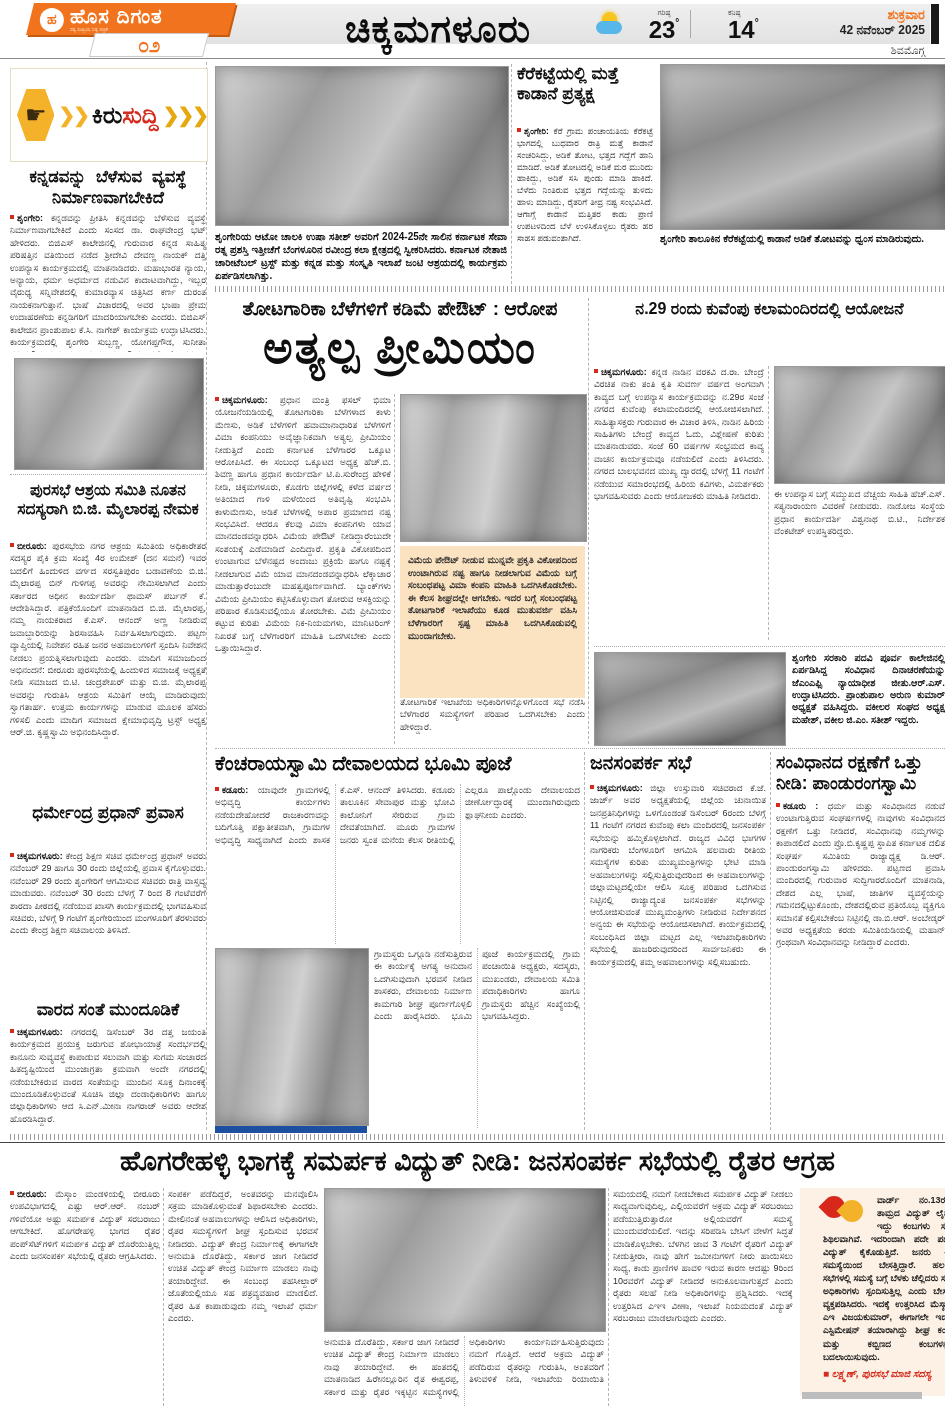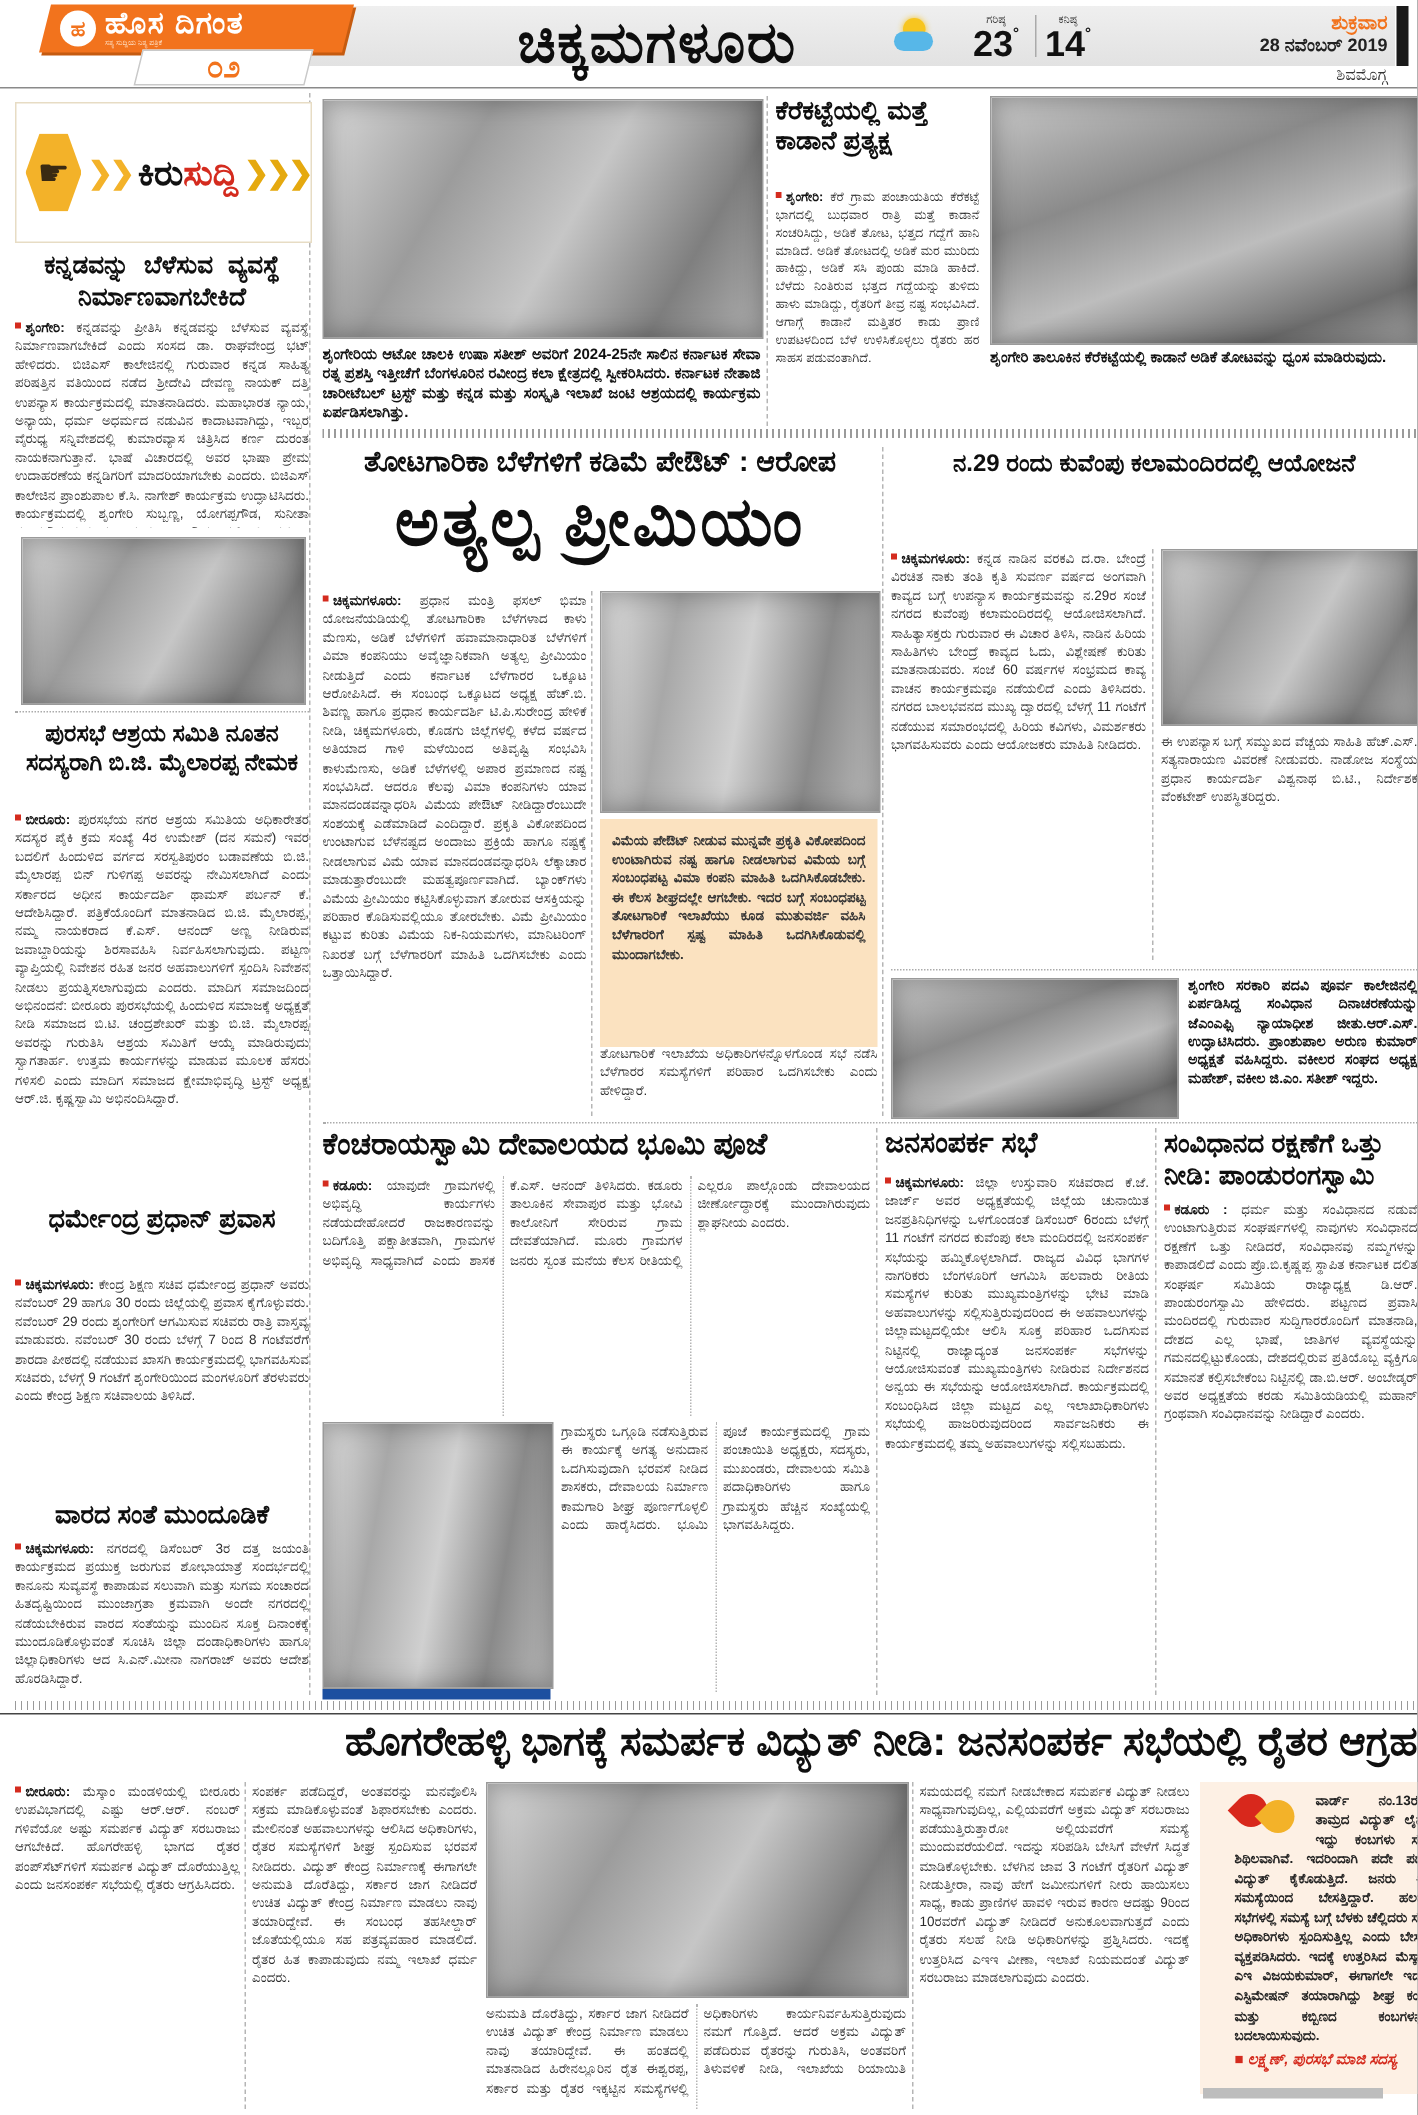--- a/index.html
+++ b/index.html
@@ -90,28 +90,28 @@
 
   <div class="abs" style="left:602px;top:12px;">
     <div class="sun"></div>
       <div class="cloud"></div>
   </div>
   <div class="abs" style="left:640px;top:8px;width:48px;text-align:center;">
     <div class="wlabel">ಗರಿಷ್ಠ</div>
     <div class="wnum"><span>23</span><span class="wdeg">°</span></div>
   </div>
   <div class="abs" style="left:690px;top:10px;width:0;height:28px;border-left:1px solid #aaa;"></div>
-  <div class="abs" style="left:688px;top:8px;width:48px;text-align:center;">
+  <div class="abs" style="left:728px;top:8px;width:48px;text-align:left;">
     <div class="wlabel">ಕನಿಷ್ಠ</div>
     <div class="wnum"><span>14</span><span class="wdeg">°</span></div>
   </div>
 
   <div class="abs" style="left:800px;top:7px;width:125px;">
     <div class="day">ಶುಕ್ರವಾರ</div>
-    <div class="date">28 ನವೆಂಬರ್ 2019</div>
+    <div class="date">42 ನವೆಂಬರ್ 2025</div>
   </div>
   <div class="abs edition" style="left:800px;top:44px;width:125px;">ಶಿವಮೊಗ್ಗ</div>
   <div class="abs" style="left:0;top:58px;width:945px;height:0;border-top:1px solid #8a8a8a;"></div>
 
   <div class="abs vdash" style="left:206px;top:62px;height:1068px;"></div>
 
   <div class="abs badge" style="left:10px;top:68px;width:196px;height:92px;">
     <div class="hex" style="margin-left:6px;">
         <span>☛</span>
       </div>
@@ -202,21 +202,21 @@
 
   <div class="abs vdash" style="left:770px;top:752px;height:378px;"></div>
   <div class="abs head" style="left:776px;top:752px;width:169px;font-size:17.5px;line-height:1.2;">ಸಂವಿಧಾನದ ರಕ್ಷಣೆಗೆ ಒತ್ತು ನೀಡಿ: ಪಾಂಡುರಂಗಸ್ವಾಮಿ</div>
   <div class="abs body" style="left:776px;top:800px;width:169px;height:330px;">
     <span class="city">ಕಡೂರು :</span> <span>ಧರ್ಮ ಮತ್ತು ಸಂವಿಧಾನದ ನಡುವೆ ಉಂಟಾಗುತ್ತಿರುವ ಸಂಘರ್ಷಗಳಲ್ಲಿ ನಾವುಗಳು ಸಂವಿಧಾನದ ರಕ್ಷಣೆಗೆ ಒತ್ತು ನೀಡಿದರೆ, ಸಂವಿಧಾನವು ನಮ್ಮಗಳನ್ನು ಕಾಪಾಡಲಿದೆ ಎಂದು ಪ್ರೊ.ಬಿ.ಕೃಷ್ಣಪ್ಪ ಸ್ಥಾಪಿತ ಕರ್ನಾಟಕ ದಲಿತ ಸಂಘರ್ಷ ಸಮಿತಿಯ ರಾಜ್ಯಾಧ್ಯಕ್ಷ ಡಿ.ಆರ್. ಪಾಂಡುರಂಗಸ್ವಾಮಿ ಹೇಳಿದರು. ಪಟ್ಟಣದ ಪ್ರವಾಸಿ ಮಂದಿರದಲ್ಲಿ ಗುರುವಾರ ಸುದ್ದಿಗಾರರೊಂದಿಗೆ ಮಾತನಾಡಿ, ದೇಶದ ಎಲ್ಲ ಭಾಷೆ, ಜಾತಿಗಳ ವ್ಯವಸ್ಥೆಯನ್ನು ಗಮನದಲ್ಲಿಟ್ಟುಕೊಂಡು, ದೇಶದಲ್ಲಿರುವ ಪ್ರತಿಯೊಬ್ಬ ವ್ಯಕ್ತಿಗೂ ಸಮಾನತೆ ಕಲ್ಪಿಸಬೇಕೆಂಬ ನಿಟ್ಟಿನಲ್ಲಿ ಡಾ.ಬಿ.ಆರ್. ಅಂಬೇಡ್ಕರ್ ಅವರ ಅಧ್ಯಕ್ಷತೆಯ ಕರಡು ಸಮಿತಿಯಡಿಯಲ್ಲಿ ಮಹಾನ್ ಗ್ರಂಥವಾಗಿ ಸಂವಿಧಾನವನ್ನು ನೀಡಿದ್ದಾರೆ ಎಂದರು.</span>
   </div>
 
   <div class="abs hatch" style="left:10px;top:1134px;width:935px;height:6px;"></div>
 
   <div class="abs topline" style="left:0;top:1142px;width:945px;height:0;"></div>
-  <div class="abs head center" style="left:10px;top:1146px;width:935px;font-size:27px;text-align:right;">ಹೊಗರೇಹಳ್ಳಿ ಭಾಗಕ್ಕೆ ಸಮರ್ಪಕ ವಿದ್ಯುತ್ ನೀಡಿ: ಜನಸಂಪರ್ಕ ಸಭೆಯಲ್ಲಿ ರೈತರ ಆಗ್ರಹ</div>
+  <div class="abs head center" style="left:10px;top:1146px;width:935px;font-size:27px;">ಹೊಗರೇಹಳ್ಳಿ ಭಾಗಕ್ಕೆ ಸಮರ್ಪಕ ವಿದ್ಯುತ್ ನೀಡಿ: ಜನಸಂಪರ್ಕ ಸಭೆಯಲ್ಲಿ ರೈತರ ಆಗ್ರಹ</div>
 
   <div class="abs body" style="left:10px;top:1188px;width:150px;height:218px;">
     <span class="city">ಬೀರೂರು:</span> <span>ಮೆಸ್ಕಾಂ ಮಂಡಳಿಯಲ್ಲಿ ಬೀರೂರು ಉಪವಿಭಾಗದಲ್ಲಿ ಎಷ್ಟು ಆರ್.ಆರ್. ನಂಬರ್ ಗಳಿವೆಯೋ ಅಷ್ಟು ಸಮರ್ಪಕ ವಿದ್ಯುತ್ ಸರಬರಾಜು ಆಗಬೇಕಿದೆ. ಹೊಗರೇಹಳ್ಳಿ ಭಾಗದ ರೈತರ ಪಂಪ್‌ಸೆಟ್‌ಗಳಿಗೆ ಸಮರ್ಪಕ ವಿದ್ಯುತ್ ದೊರೆಯುತ್ತಿಲ್ಲ ಎಂದು ಜನಸಂಪರ್ಕ ಸಭೆಯಲ್ಲಿ ರೈತರು ಆಗ್ರಹಿಸಿದರು.</span>
   </div>
   <div class="abs vdash" style="left:163px;top:1188px;height:218px;"></div>
   <div class="abs body" style="left:168px;top:1188px;width:150px;height:218px;">ಸಂಪರ್ಕ ಪಡೆದಿದ್ದರೆ, ಅಂತವರನ್ನು ಮನವೊಲಿಸಿ ಸಕ್ರಮ ಮಾಡಿಕೊಳ್ಳುವಂತೆ ಶಿಫಾರಸಬೇಕು ಎಂದರು. ಮೇಲಿನಂತೆ ಅಹವಾಲುಗಳನ್ನು ಆಲಿಸಿದ ಅಧಿಕಾರಿಗಳು, ರೈತರ ಸಮಸ್ಯೆಗಳಿಗೆ ಶೀಘ್ರ ಸ್ಪಂದಿಸುವ ಭರವಸೆ ನೀಡಿದರು. ವಿದ್ಯುತ್ ಕೇಂದ್ರ ನಿರ್ಮಾಣಕ್ಕೆ ಈಗಾಗಲೇ ಅನುಮತಿ ದೊರೆತಿದ್ದು, ಸರ್ಕಾರ ಜಾಗ ನೀಡಿದರೆ ಉಚಿತ ವಿದ್ಯುತ್ ಕೇಂದ್ರ ನಿರ್ಮಾಣ ಮಾಡಲು ನಾವು ತಯಾರಿದ್ದೇವೆ. ಈ ಸಂಬಂಧ ತಹಸೀಲ್ದಾರ್ ಜೊತೆಯಲ್ಲಿಯೂ ಸಹ ಪತ್ರವ್ಯವಹಾರ ಮಾಡಲಿದೆ. ರೈತರ ಹಿತ ಕಾಪಾಡುವುದು ನಮ್ಮ ಇಲಾಖೆ ಧರ್ಮ ಎಂದರು.</div>
 
   <div class="abs photo" style="left:324px;top:1188px;width:280px;height:142px;"></div>
   <div class="abs body cols2" style="left:324px;top:1336px;width:280px;height:70px;">ಅನುಮತಿ ದೊರೆತಿದ್ದು, ಸರ್ಕಾರ ಜಾಗ ನೀಡಿದರೆ ಉಚಿತ ವಿದ್ಯುತ್ ಕೇಂದ್ರ ನಿರ್ಮಾಣ ಮಾಡಲು ನಾವು ತಯಾರಿದ್ದೇವೆ. ಈ ಹಂತದಲ್ಲಿ ಮಾತನಾಡಿದ ಹಿರೇನಲ್ಲೂರಿನ ರೈತ ಈಶ್ವರಪ್ಪ, ಸರ್ಕಾರ ಮತ್ತು ರೈತರ ಇಕ್ಕಟ್ಟಿನ ಸಮಸ್ಯೆಗಳಲ್ಲಿ ಅಧಿಕಾರಿಗಳು ಕಾರ್ಯನಿರ್ವಹಿಸುತ್ತಿರುವುದು ನಮಗೆ ಗೊತ್ತಿದೆ. ಆದರೆ ಅಕ್ರಮ ವಿದ್ಯುತ್ ಪಡೆದಿರುವ ರೈತರನ್ನು ಗುರುತಿಸಿ, ಅಂತವರಿಗೆ ತಿಳುವಳಿಕೆ ನೀಡಿ, ಇಲಾಖೆಯ ರಿಯಾಯಿತಿ ದರದಲ್ಲಿ ಸಕ್ರಮ ಮಾಡಿಕೊಂಡು ಸಹಕರಿಸಬೇಕು ಎಂದರು.</div>
 

